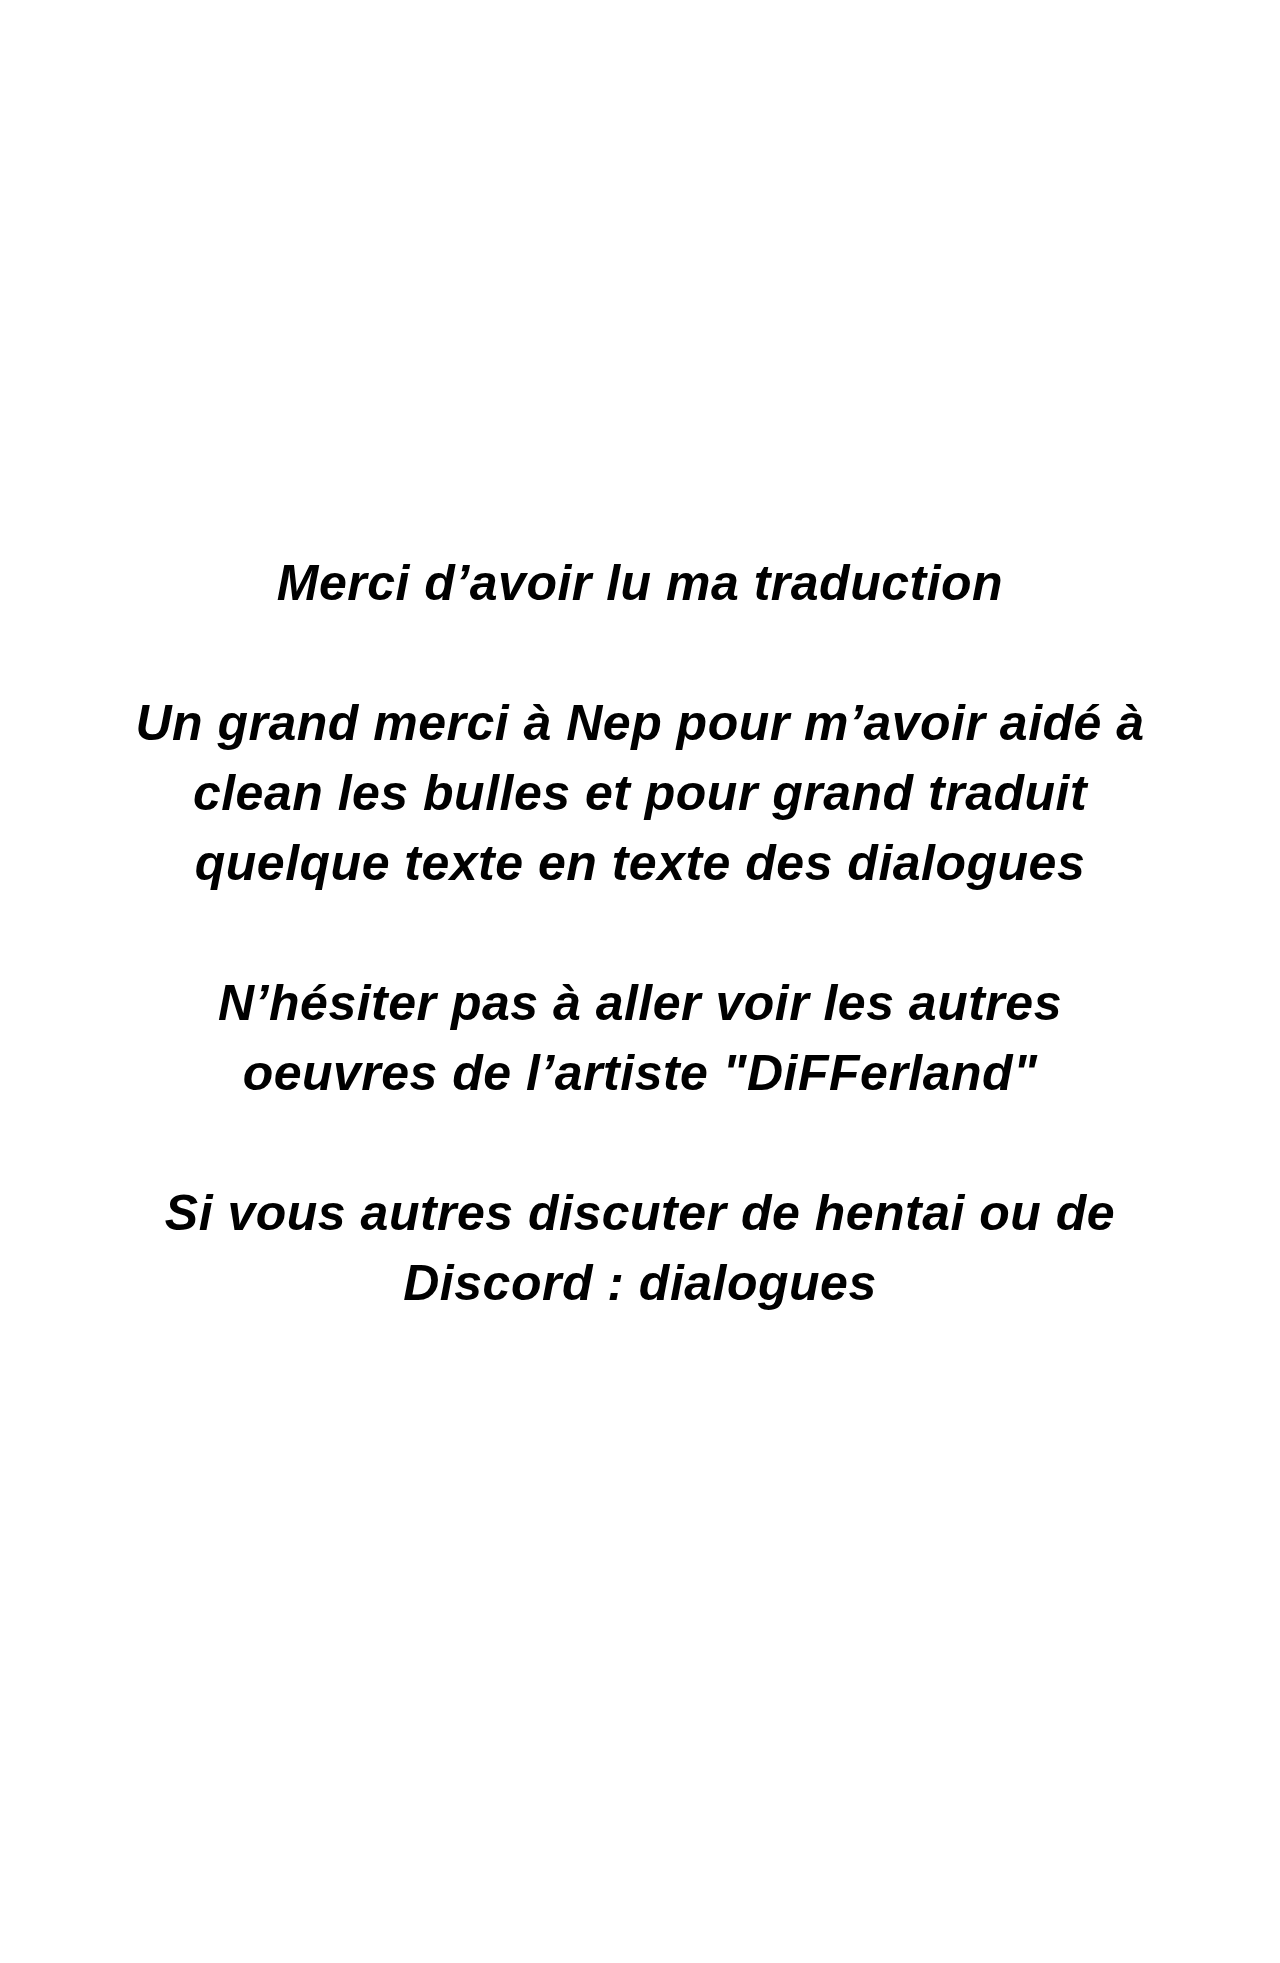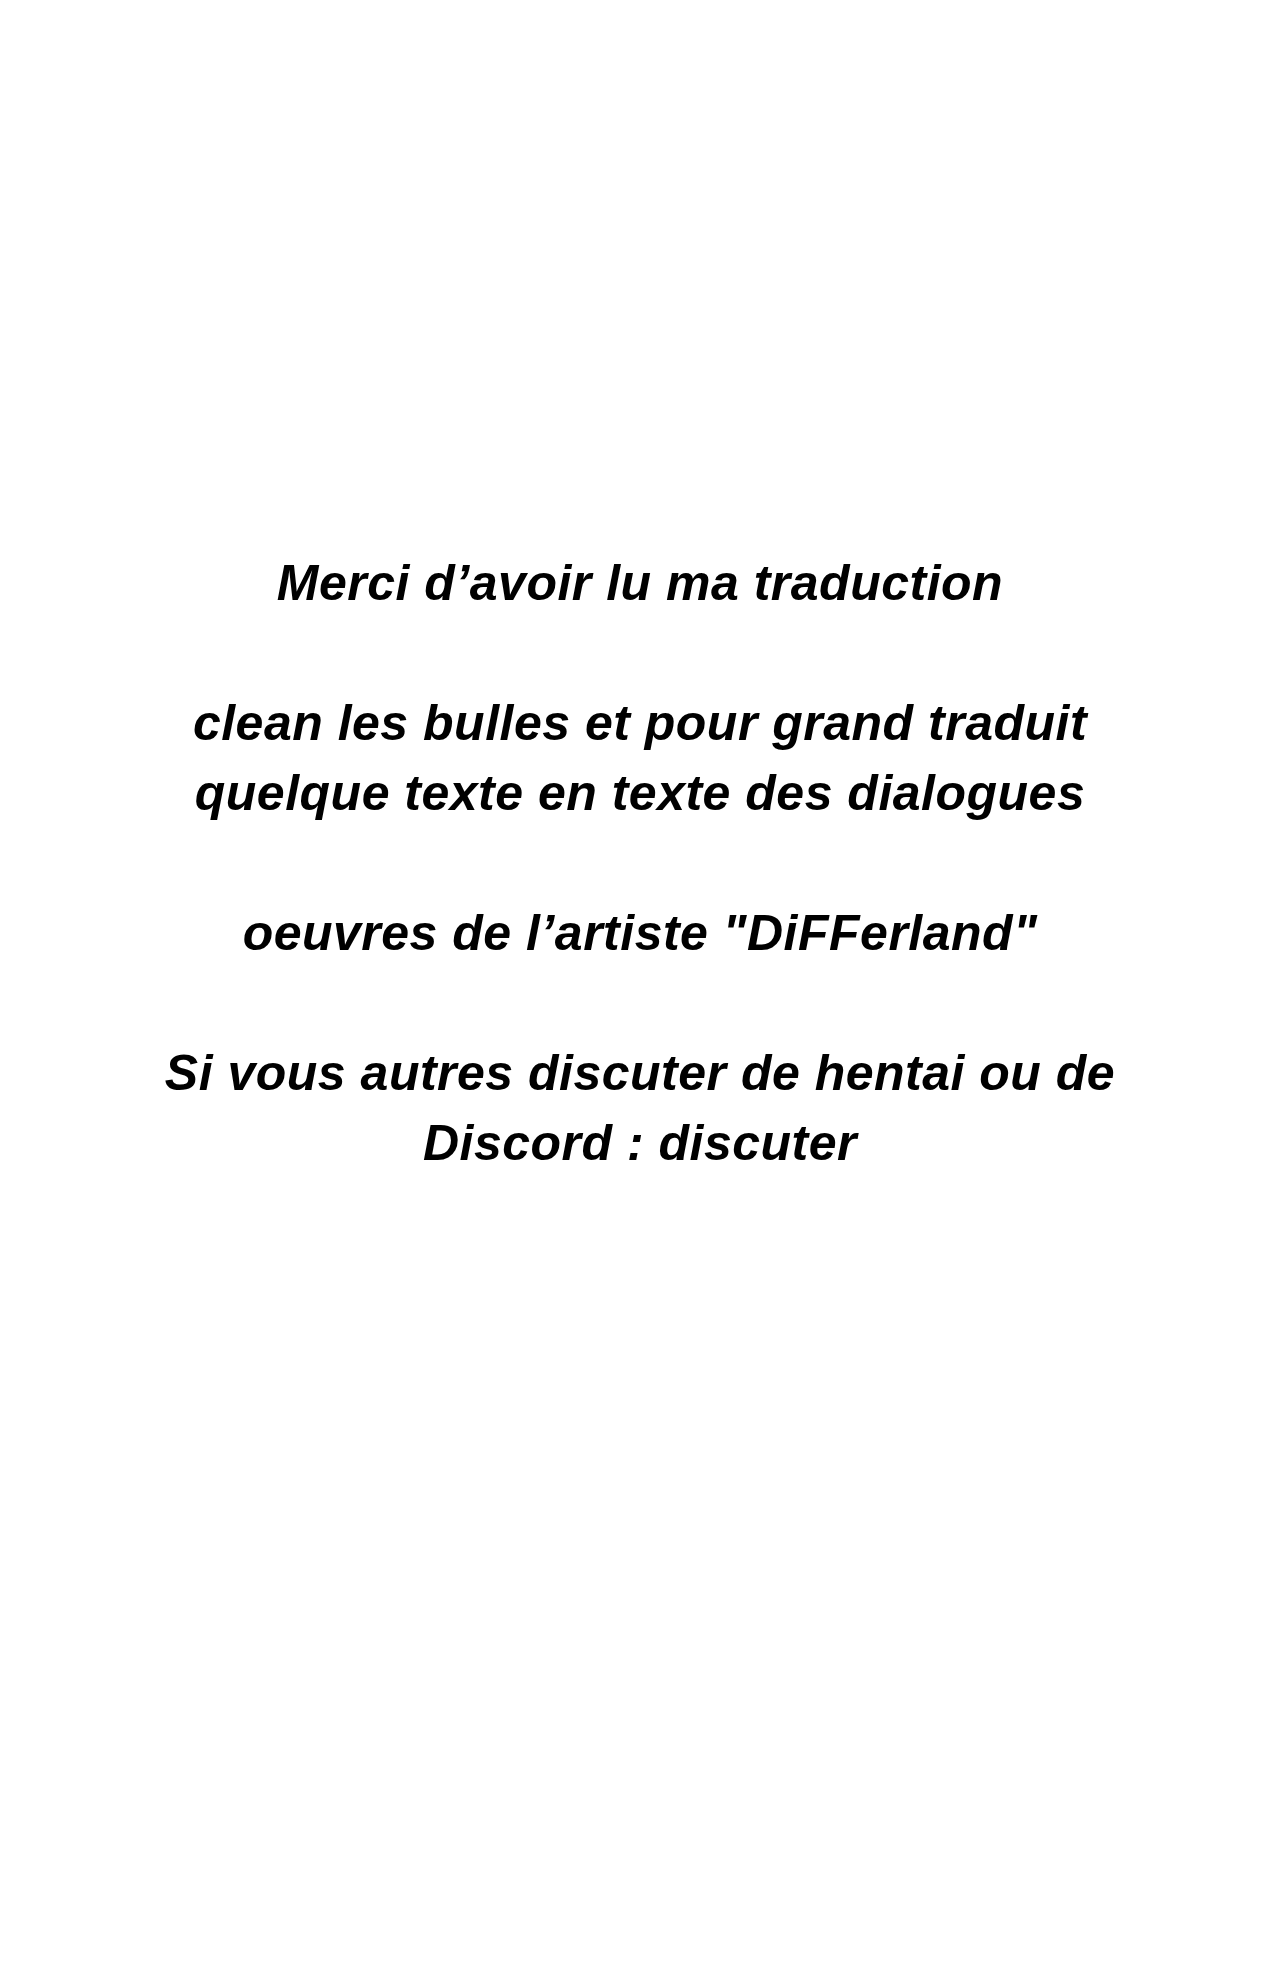--- a/index.html
+++ b/index.html
@@ -37,26 +37,28 @@
 </head>
 <body>
 
 <main class="note">
 
   <p class="para">
     <span class="line">Merci d’avoir lu ma traduction</span>
   </p>
 
   <p class="para">
+    <span class="line">Un grand merci à Nep pour m’avoir aidé à</span>
     <span class="line">clean les bulles et pour grand traduit</span>
     <span class="line">quelque texte en texte des dialogues</span>
   </p>
 
   <p class="para">
+    <span class="line">N’hésiter pas à aller voir les autres</span>
     <span class="line">oeuvres de l’artiste "DiFFerland"</span>
   </p>
 
   <p class="para">
     <span class="line">Si vous autres discuter de hentai ou de</span>
-    <span class="line">Discord : discuter</span>
+    <span class="line">Discord : dialogues</span>
   </p>
 
 </main>
 
 </body></html>

